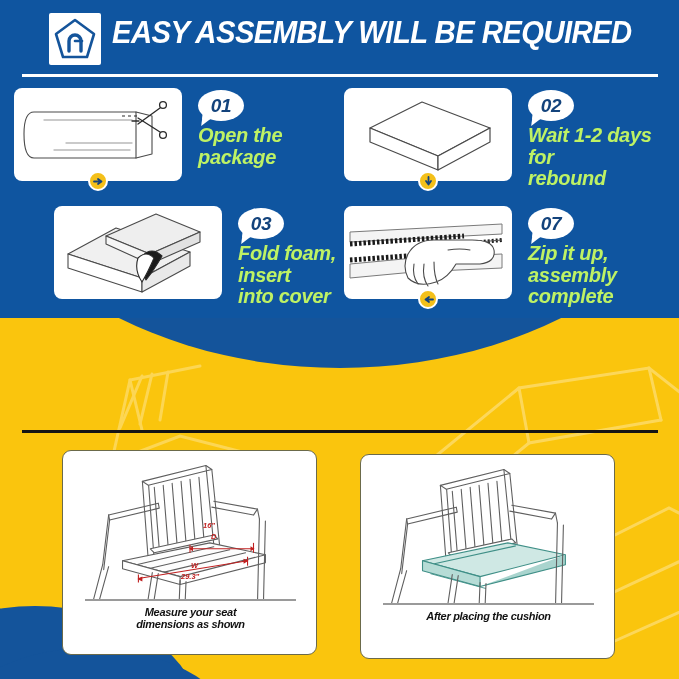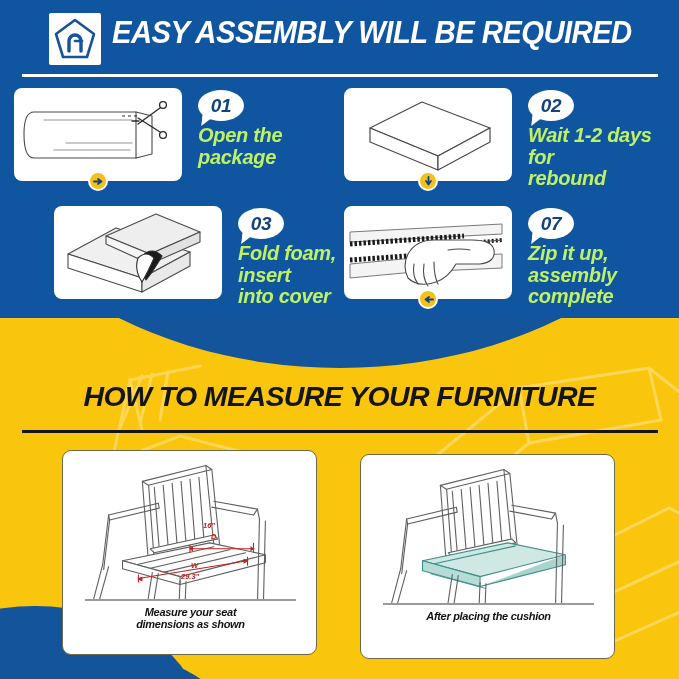--- a/index.html
+++ b/index.html
@@ -327,21 +327,20 @@
       <g fill="none" stroke="#ffe79a" stroke-width="3" stroke-linecap="round">
         <path d="M18 120 L40 22 L110 8"></path>
         <path d="M30 70 L52 18"></path>
         <path d="M50 66 L62 16"></path>
         <path d="M70 62 L78 14"></path>
         <path d="M6 110 L90 78 L160 96"></path>
         <path d="M40 22 L52 72"></path>
       </g>
     </svg>
 
-    <div class="measure-title">HOW TO MEASURE YOUR FURNITURE</div>
     <div class="measure-rule"></div>
 
     <div class="measure-cards">
 
       <div class="m-card left">
         <svg class="m-illus" viewBox="0 0 255 146">
           <g fill="none" stroke="#5f5f5f" stroke-width="1.1" stroke-linejoin="round" stroke-linecap="round">
 
             <path d="M80 28 L86 108"></path>
             <path d="M86 28 L92 108"></path>

